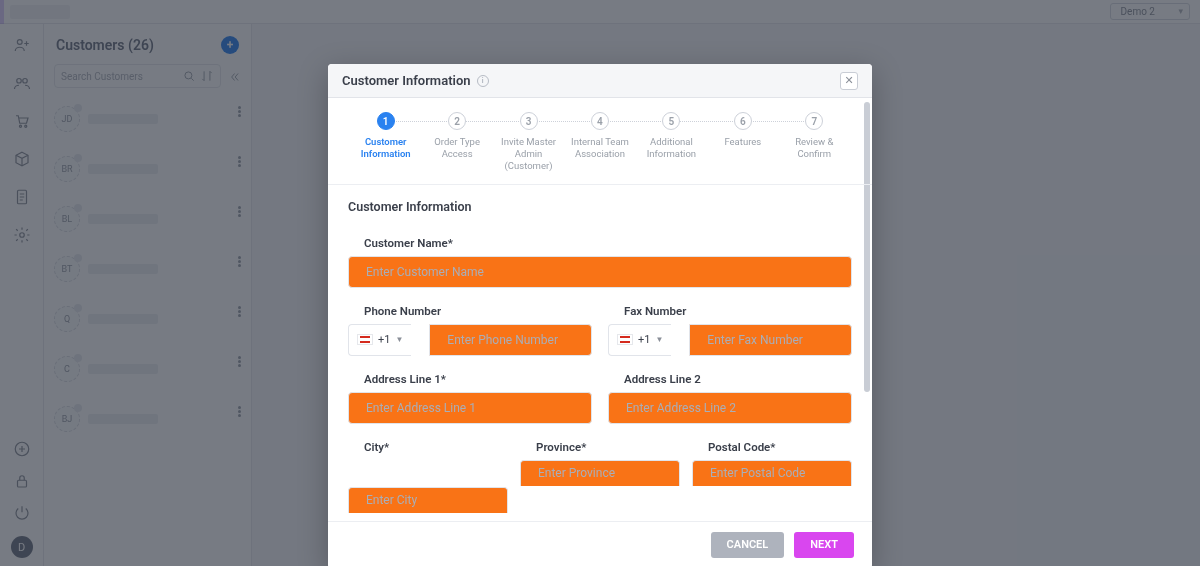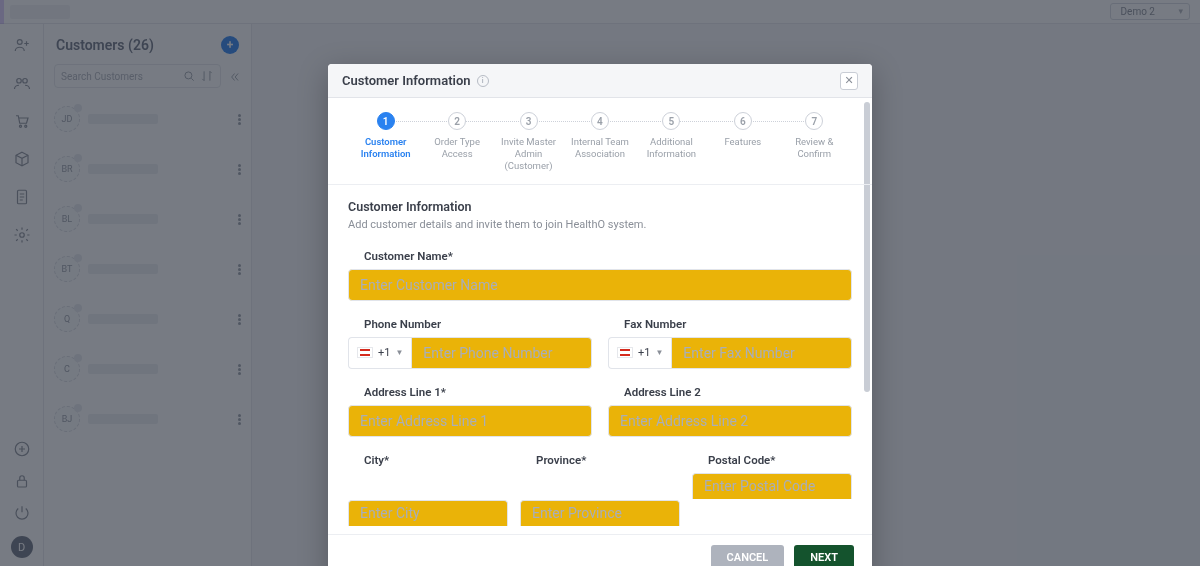--- a/index.html
+++ b/index.html
@@ -34,21 +34,21 @@
     width: 208px; background: #fff; border-right: 1px solid #e6e8ec;
     padding: 10px 8px;
   }
   .panel-head { display:flex; align-items:center; justify-content:space-between; color:#6b7280; font-size:14px; font-weight:600; padding:2px 4px 10px;}
   .panel-head .add { width:18px; height:18px; border-radius:50%; background:#2a82f0; color:#fff; display:flex; align-items:center; justify-content:center; font-size:12px; line-height:1;}
   .search-row { display:flex; align-items:center; gap:6px; padding:0 2px 8px;}
   .search-box { flex:1; height:24px; border:1px solid #e6e8ec; border-radius:4px; font-size:10px; color:#b0b4bc; padding:0 6px; display:flex; align-items:center; justify-content:space-between;}
   .mini-ic { width:14px; height:14px; color:#9aa0a9;}
   .mini-ic svg{width:14px;height:14px;stroke:currentColor;fill:none;stroke-width:1.6;}
   .cust-list { display:flex; flex-direction:column; gap:24px; margin-top:10px;}
-  .cust-item { display:flex; align-items:center; justify-content:space-between; padding:0 2px;}
+  .cust-item { display:flex; align-items:flex-start; justify-content:space-between; padding:0 2px;}
   .cust-left { display:flex; align-items:center; gap:8px;}
   .cust-badge { width:26px; height:26px; border:1px dashed #d8dbe1; border-radius:50%; position:relative; display:flex; align-items:center; justify-content:center; font-size:9px; color:#9aa0a9; background:#fafbfc;}
   .cust-badge::before{content:""; position:absolute; top:-3px; right:-3px; width:8px; height:8px; border-radius:50%; background:#e8eaee;}
   .cust-name { width:70px; height:10px; background:#edeff2; border-radius:2px;}
   .dots { color:#9aa0a9; font-size:16px; line-height:0.4; letter-spacing:0; display:flex; flex-direction:column; gap:1px;}
   .dots span{display:block;width:3px;height:3px;background:#9aa0a9;border-radius:50%;}
 
   .main { flex:1; background:#f6f7f9; }
 
   
@@ -96,41 +96,41 @@
   .section p.desc { font-size:11px; color:#8a8f98; }
 
   .form { padding: 0 20px 8px; }
   .field-label { font-size:11.5px; font-weight:600; color:#3a3f4a; margin:16px 16px 6px;}
   .row { display:flex; gap:16px; }
   .col { flex:1; display:flex; flex-direction:column;}
   .row3 { display:flex; gap:12px;}
   .row3 .col{flex:1;}
 
   .input {
-    height:32px; border:1px solid #e1e4ea; border-radius:4px; background:#eab308;
-    font-size:14px; color:#3a3f4a; padding:0 11px; width:100%;
+    height:32px; border:1px solid #e1e4ea; border-radius:4px; background:#f97316;
+    font-size:12px; color:#3a3f4a; padding:0 17px; width:100%;
   }
   .input::placeholder{color:#a9aeb8;}
   .phone-group{display:flex;}
   .cc {
     display:flex; align-items:center; gap:5px; height:32px; border:1px solid #e1e4ea; border-right:none;
     border-radius:4px 0 0 4px; padding:0 8px; font-size:11px; color:#3a3f4a; background:#fff; cursor:pointer;
   }
   .cc .flag { width:16px; height:11px; position:relative; background:#fff; border:0.5px solid #e6e8ec;}
   .cc .flag::before,.cc .flag::after{content:"";position:absolute;left:2px;right:2px;height:2px;background:#d52b1e;}
   .cc .flag::before{top:1px;} .cc .flag::after{bottom:1px;}
   .cc .caret{font-size:8px;color:#8a8f98;}
-  .phone-group .input{border-radius:0 4px 4px 0;}
+  .phone-group .input{border-radius:0 4px 4px 0;margin-left:18px;}
 
   .modal-foot {
     border-top:1px solid #eceef2; padding:10px 18px; display:flex; justify-content:flex-end; gap:10px; background:#fff;
   }
   .btn { height:26px; padding:0 16px; border-radius:3px; font-size:11px; font-weight:600; border:none; cursor:pointer;}
   .btn-secondary{ background:#aeb3bd; color:#fff;}
-  .btn-primary{ background:#14532d; color:#fff;}
+  .btn-primary{ background:#d946ef; color:#fff;}
 
   
   .edge { position:absolute; left:0; top:0; bottom:0; width:4px; background:#7a3cf0; opacity:.25;}
 </style>
 </head>
 <body>
 
 <div class="app">
   <div class="edge"></div>
 
@@ -354,21 +354,20 @@
               <div class="step-label">Features</div>
             </div>
           <div class="step">
               <div class="step-circle">7</div>
               <div class="step-label">Review &amp; Confirm</div>
             </div>
         </div>
 
         <div class="section">
           <h3>Customer Information</h3>
-          <p class="desc">Add customer details and invite them to join HealthO system.</p>
         </div>
 
         <div class="form">
           <div class="field-label">Customer Name*</div>
           <input class="input" placeholder="Enter Customer Name" style="">
 
           <div class="row">
             <div class="col">
               <div class="field-label">Phone Number</div>
               <div class="phone-group">
@@ -404,21 +403,21 @@
             </div>
           </div>
 
           <div class="row3">
             <div class="col">
               <div class="field-label">City*</div>
               <input class="input" style="border-bottom: none; border-radius: 4px 4px 0px 0px; height: 26px; margin-top: 27px;" placeholder="Enter City">
             </div>
             <div class="col">
               <div class="field-label">Province*</div>
-              <input class="input" style="border-bottom: none; border-radius: 4px 4px 0px 0px; height: 26px; margin-top: 27px;" placeholder="Enter Province">
+              <input class="input" style="border-bottom: none; border-radius: 4px 4px 0px 0px; height: 26px;" placeholder="Enter Province">
             </div>
             <div class="col">
               <div class="field-label">Postal Code*</div>
               <input class="input" style="border-bottom: none; border-radius: 4px 4px 0px 0px; height: 26px;" placeholder="Enter Postal Code">
             </div>
           </div>
         </div>
       </div>
 
       <div class="modal-foot">

